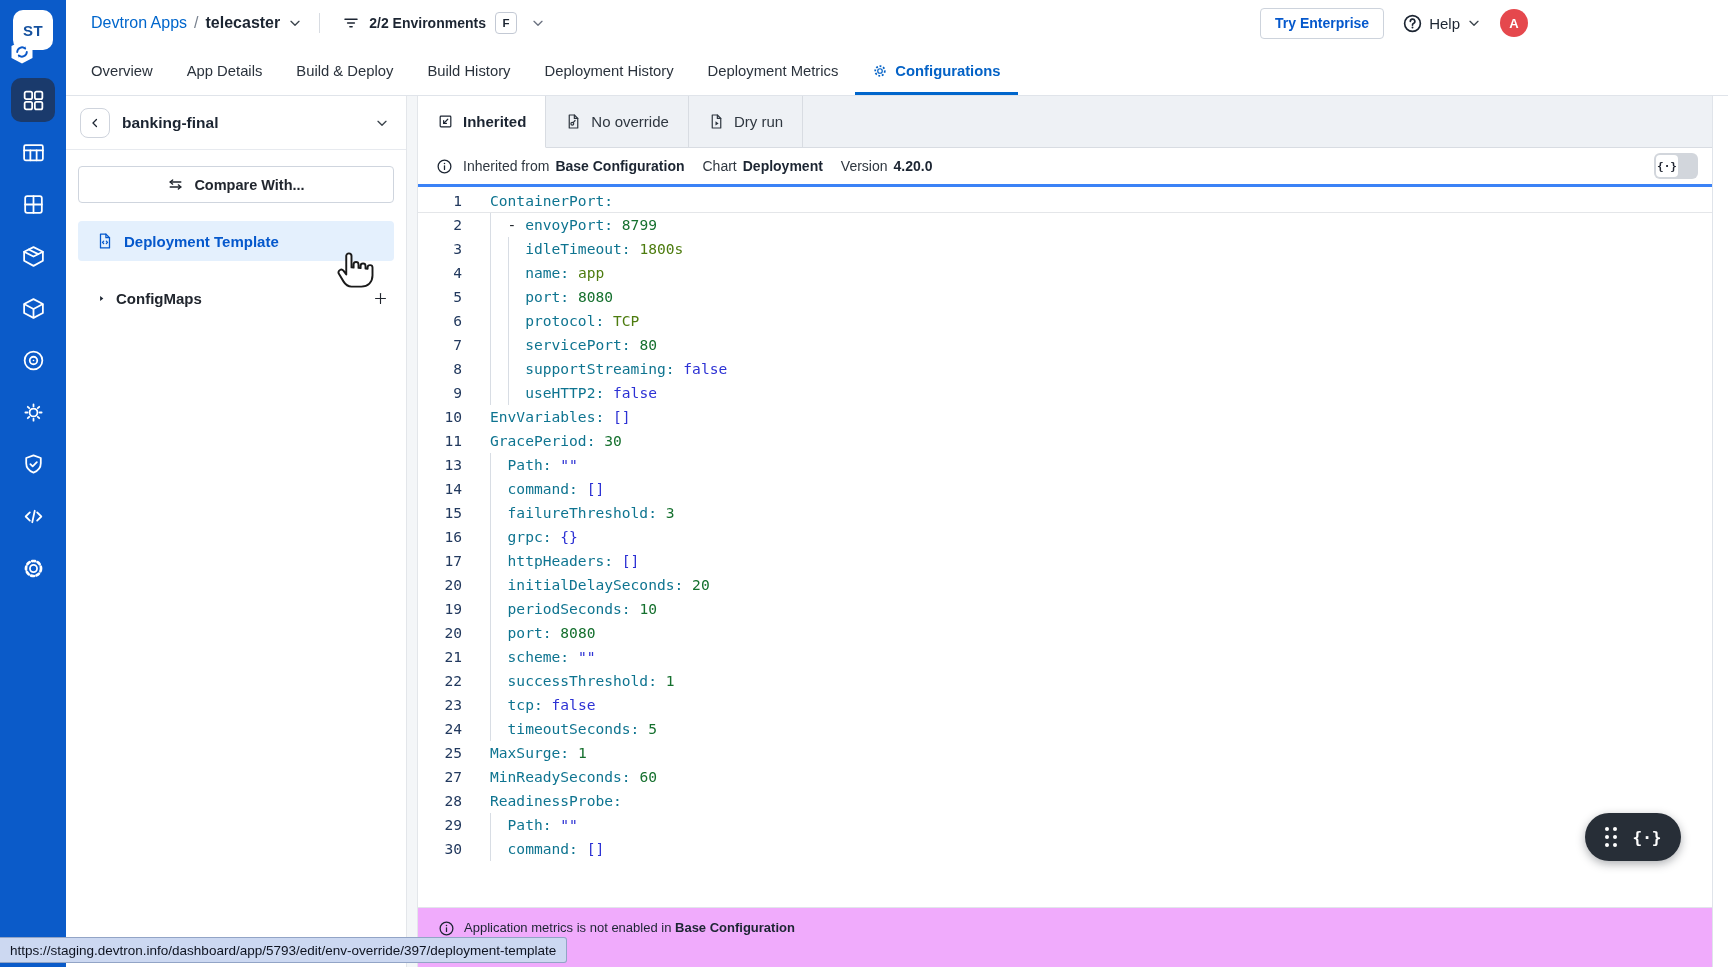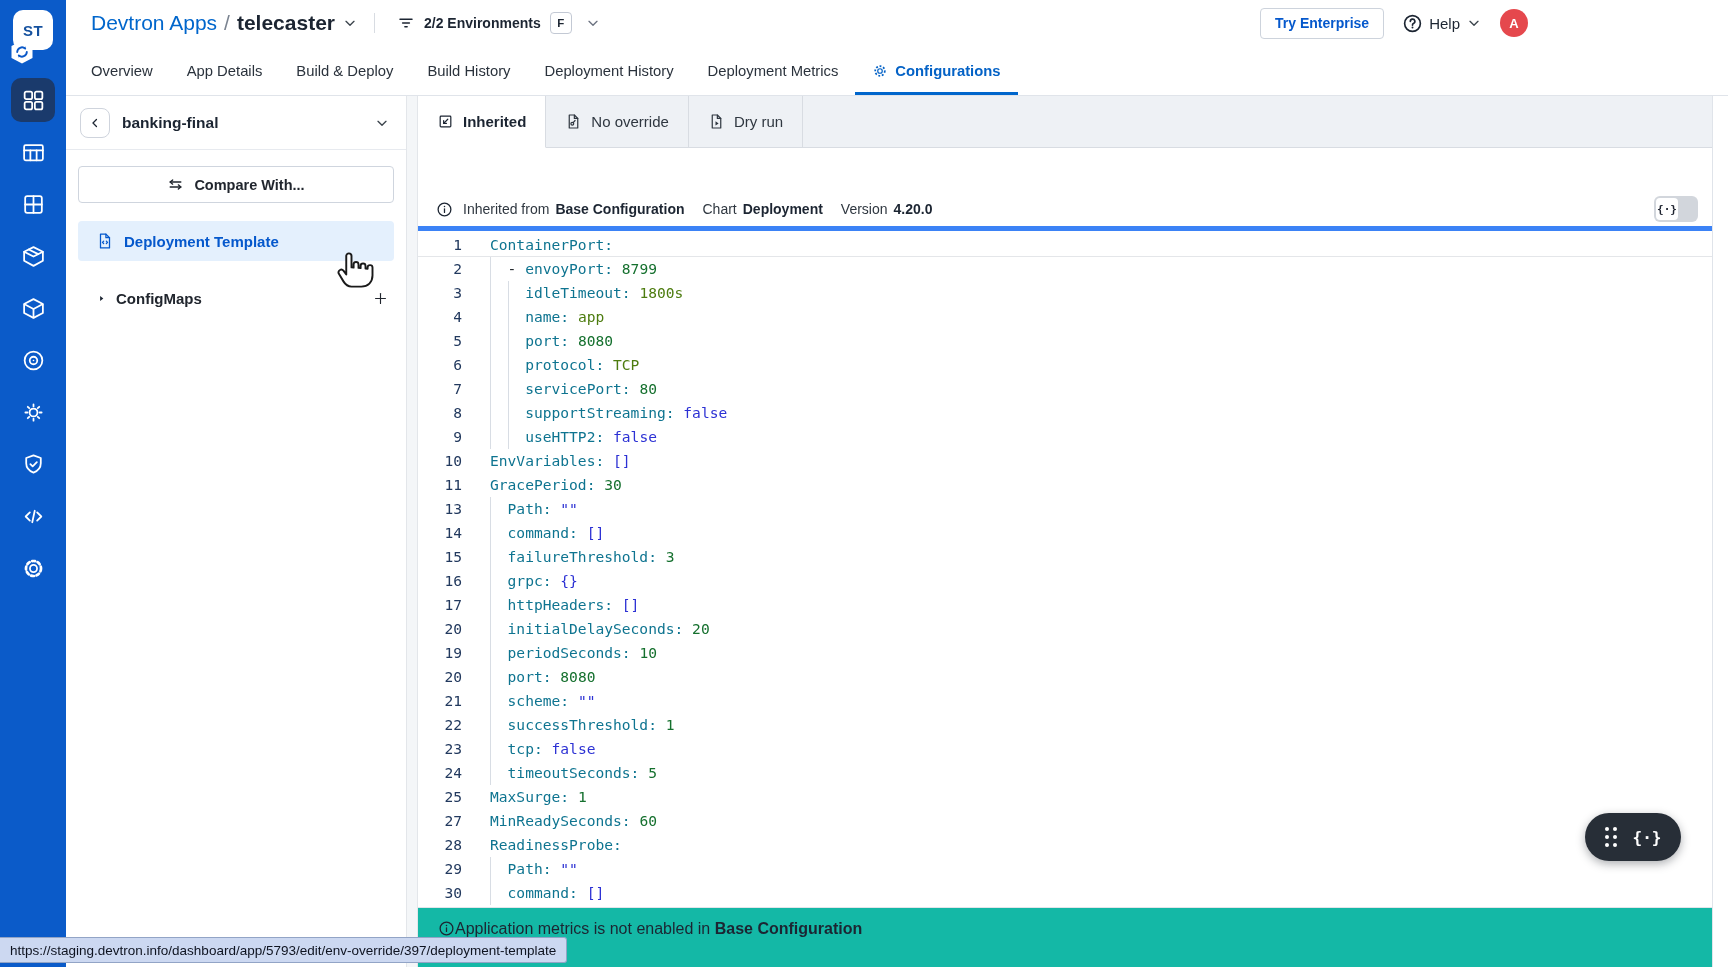--- a/index.html
+++ b/index.html
@@ -13,21 +13,21 @@
   .logo-st { font-size:15px; font-weight:700; color:#14509e; letter-spacing:.5px; }
   .logo-badge { position:absolute; left:-4px; top:29px; width:26px; height:26px; display:block; }
   .rail-nav { margin-top:28px; display:flex; flex-direction:column; align-items:center; gap:8px; }
   .rail-btn { width:44px; height:44px; border-radius:10px; display:flex; align-items:center; justify-content:center; cursor:pointer; }
   .rail-btn svg { width:25px; height:25px; stroke:#fff; fill:none; stroke-width:1.7; stroke-linecap:round; stroke-linejoin:round; }
   .rail-btn.active { background:#1a3a6c; }
 
   
   .topbar { position:absolute; left:66px; top:0; width:1662px; height:96px; background:#fff; border-bottom:1px solid #e0e4ea; z-index:4; }
   .tb-row1 { height:46px; display:flex; align-items:center; padding-left:25px; }
-  .crumbs { display:flex; align-items:center; gap:7px; font-size:21px; }
+  .crumbs { display:flex; align-items:center; gap:7px; font-size:16px; }
   .crumb-root { color:#0066cc; text-decoration:none; cursor:pointer; }
   .crumb-sep { color:#7a8390; }
   .crumb-cur { font-weight:700; color:#1c2532; }
   .sm-chev { width:16px; height:16px; stroke:#3b444c; fill:none; stroke-width:2; stroke-linecap:round; stroke-linejoin:round; }
   .vdiv { width:1px; height:20px; background:#d8dce2; margin:0 22px 0 16px; }
   .envsel { display:flex; align-items:center; gap:9px; cursor:pointer; }
   .envsel .flt { width:18px; height:18px; stroke:#1c2532; fill:none; stroke-width:2; stroke-linecap:round; }
   .env-label { font-size:14px; font-weight:700; }
   .fbadge { width:22px; height:22px; border:1px solid #c3c9d4; border-radius:4px; background:#fff;
     display:flex; align-items:center; justify-content:center; font-size:11.5px; font-weight:700; }
@@ -75,22 +75,22 @@
   .main { position:absolute; left:418px; top:96px; width:1294px; height:871px; display:flex; flex-direction:column; background:#fff; }
   .rrail { position:absolute; right:0; top:96px; width:16px; height:871px; background:#fff; border-left:1px solid #e0e4ea; }
 
   .etabbar { height:52px; flex:0 0 52px; background:#eef1f5; border-bottom:1px solid #d8dce2; display:flex; align-items:stretch; }
   .etab { display:flex; align-items:center; gap:9px; padding:0 19px; font-size:15px; color:#2f3740;
     border-right:1px solid #d8dce2; cursor:pointer; }
   .etab svg { width:17px; height:17px; stroke:#2f3740; fill:none; stroke-width:1.7; stroke-linecap:round; stroke-linejoin:round; }
   .etab.active { background:#fff; font-weight:700; color:#1c2532; border-bottom:1px solid #fff; margin-bottom:-1px; }
   .etab.active svg { stroke:#1c2532; }
 
-  .inforow { height:39px; flex:0 0 39px; background:#fff; border-bottom:5px solid #3b82f6; display:flex;
-    align-items:center; padding-left:18px; gap:10px; font-size:14px; color:#2f3740;margin-top:44px; }
+  .inforow { height:39px; flex:0 0 39px; background:#fff; border-bottom:3px solid #3b82f6; display:flex;
+    align-items:center; padding-left:18px; gap:10px; font-size:14px; color:#2f3740; }
   .ib-part.b { font-weight:700; color:#1c2532; }
   .ib-part.gap { margin-left:12px; }
   .iicon { width:17px; height:17px; flex:0 0 17px; }
   .view-toggle { margin-left:auto; margin-right:14px; width:44px; height:26px; background:#d2d6dc; border-radius:6px;
     padding:2px; display:flex; cursor:pointer; }
   .vt-left { width:22px; height:22px; background:#fff; border-radius:4px; display:flex; align-items:center; justify-content:center;
     font-family:"DejaVu Sans Mono", monospace; font-size:11px; font-weight:700; color:#1f2430; }
 
   .editor { flex:1 1 auto; overflow:hidden; background:#fff; padding-top:2px;
     font-family:"DejaVu Sans Mono", monospace; font-size:14.6px; line-height:24px; }
@@ -98,22 +98,22 @@
   .cl.hl { border-bottom:1px solid #e4e6e9; }
   .ln { flex:0 0 44px; width:44px; text-align:right; color:#22395e; user-select:none; }
   .lc { position:relative; margin-left:28px; white-space:pre; flex:1; color:#24292e; }
   .guide { position:absolute; top:0; bottom:0; width:0; border-left:1px solid #d8dde4; }
   .tk-k { color:#0e7490; }
   .tk-num { color:#15702e; }
   .tk-str { color:#4d7c0f; }
   .tk-bool { color:#2c31d4; }
   .tk-p { color:#24292e; }
 
-  .efoot { flex:0 0 60px; border-top:1px solid #e2e5ea; background:#14b8a6; display:flex; align-items:flex-start;
-    padding:12px 0 0 20px; font-size:16px; color:#1c2532; }
+  .efoot { flex:0 0 60px; border-top:1px solid #e2e5ea; background:#f0abfc; display:flex; align-items:flex-start;
+    padding:12px 0 0 20px; gap:9px; font-size:13px; color:#1c2532; }
   .efoot .bold { font-weight:700; }
 
   
   .cursor-hand { position:absolute; left:334px; top:246px; width:42px; height:48px; z-index:60; pointer-events:none; }
   .float-pill { position:absolute; right:47px; bottom:106px; width:96px; height:48px; border-radius:24px; background:#272e37;
     display:flex; align-items:center; justify-content:center; gap:16px; z-index:55;
     box-shadow:0 3px 10px rgba(21,26,34,.35), 0 0 0 3px rgba(255,255,255,.55); cursor:pointer; }
   .dots { display:grid; grid-template-columns:4px 4px; grid-auto-rows:4px; gap:4px; }
   .dots i { width:4px; height:4px; border-radius:50%; background:#fff; display:block; }
   .pill-braces { color:#fff; font-family:"DejaVu Sans Mono", monospace; font-size:16px; font-weight:700; }

